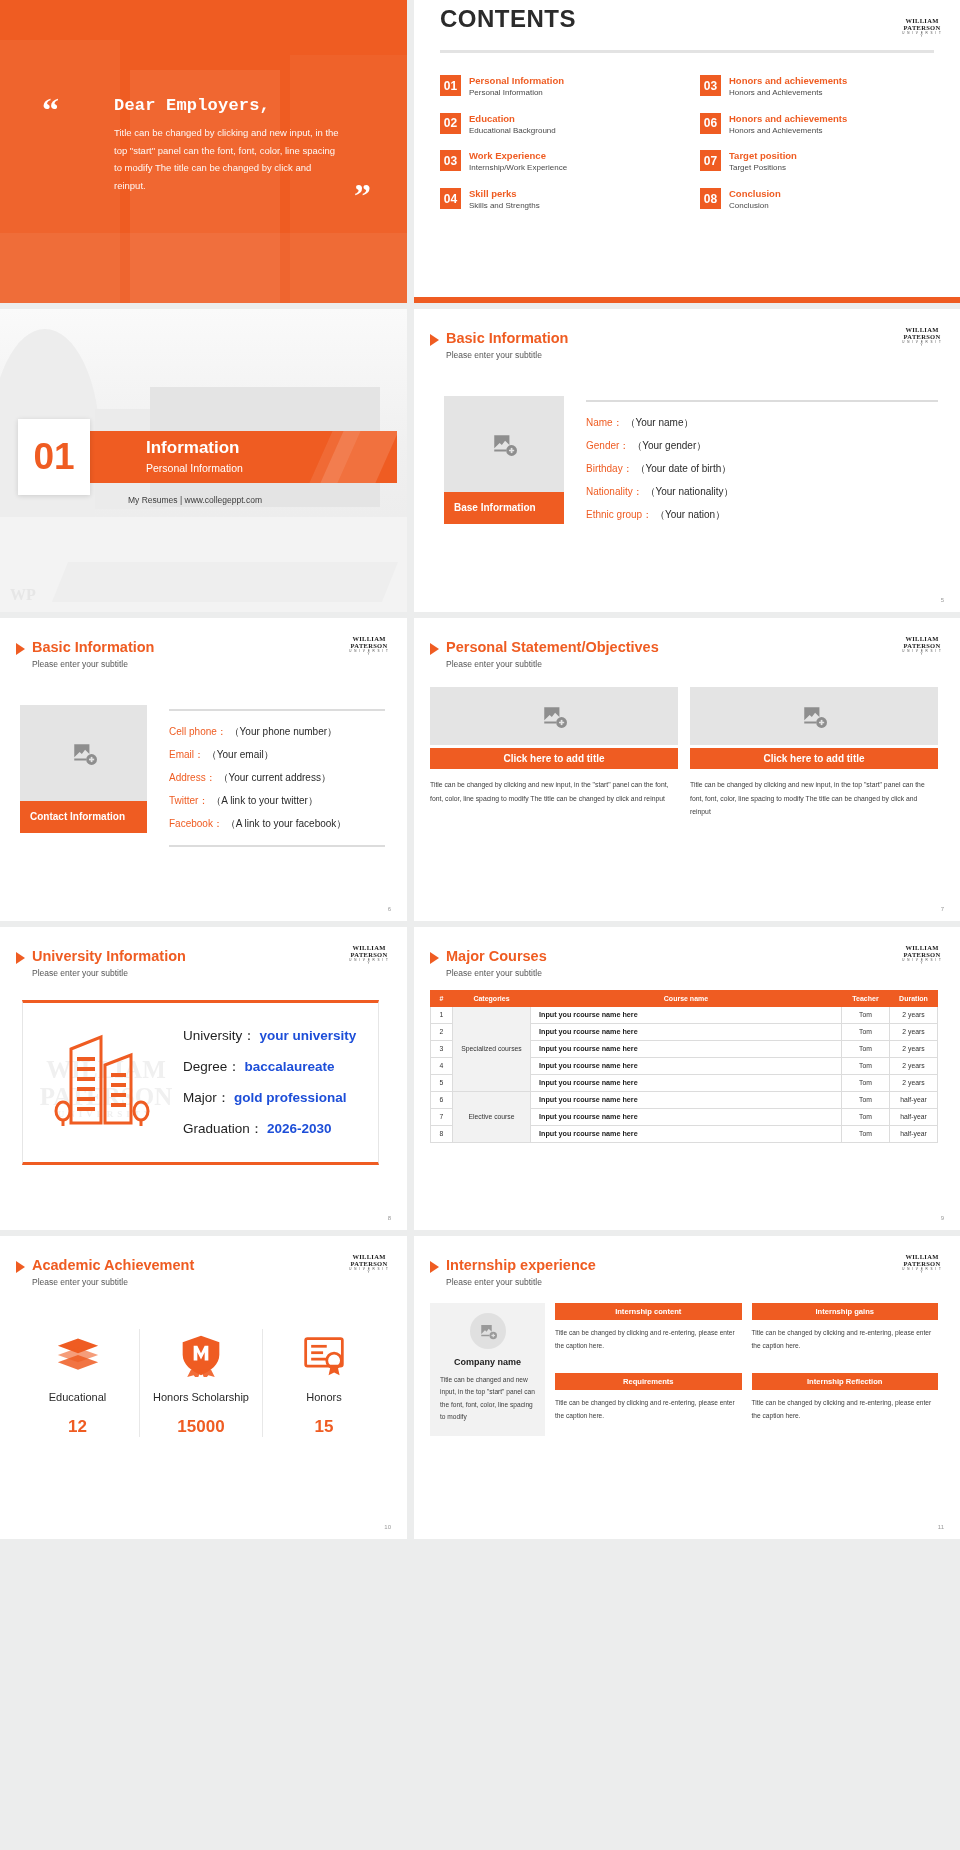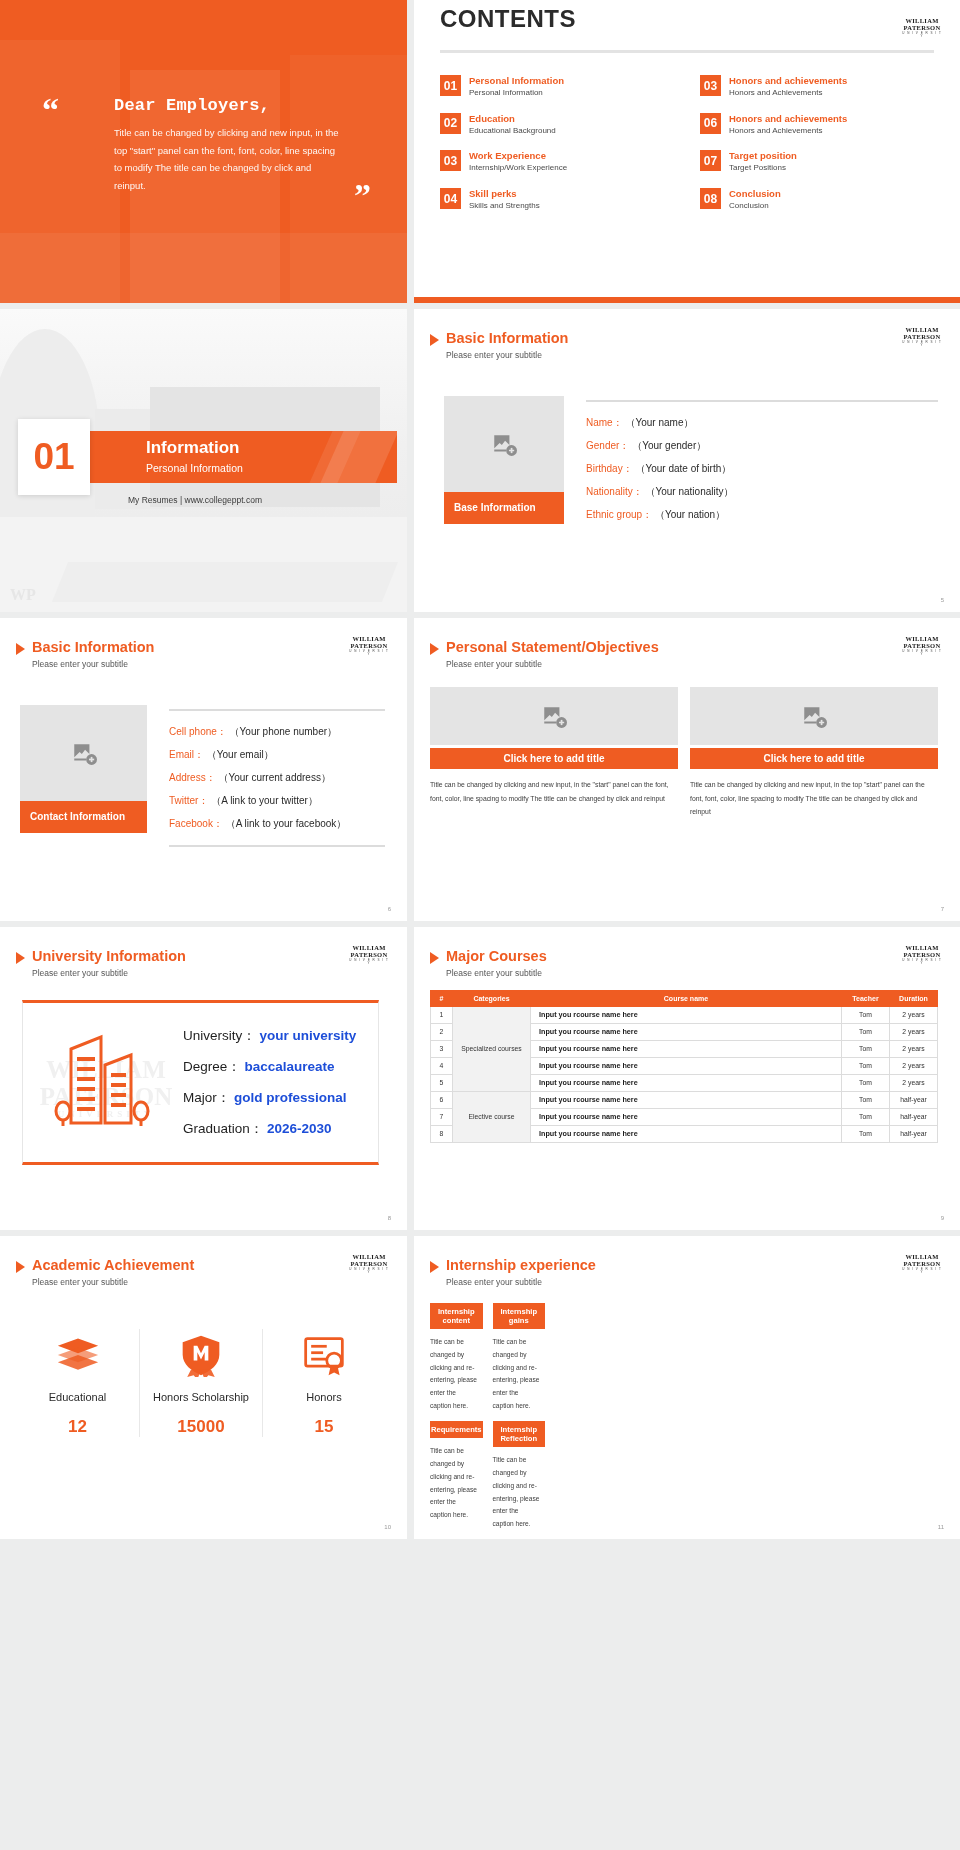--- a/index.html
+++ b/index.html
@@ -557,20 +557,32 @@
       <div class="l3">U N I V E R S I T Y</div>
     </div>
     <div class="page-head">
       <div class="tri"></div>
       <div>
         <div class="page-title">Internship experience</div>
         <div class="page-sub">Please enter your subtitle</div>
       </div>
     </div>
     <div class="int-wrap">
+      <div class="int-left">
+        <div class="int-av">
+          <svg viewBox="0 0 24 24">
+              <path d="M3 4h14v9l-4-4-3 4-2-2-5 5V4zm0 13h11v2H3v-2z"></path>
+              <circle cx="19" cy="18" r="5"></circle>
+              <path fill="#e0e0e0" d="M18.2 15.6h1.6v4.8h-1.6z"></path>
+              <path fill="#e0e0e0" d="M16.6 17.2h4.8v1.6h-4.8z"></path>
+            </svg>
+        </div>
+        <div class="int-co">Company name</div>
+        <div class="int-desc">Title can be changed and new input, in the top "start" panel can the font, font, color, line spacing to modify</div>
+      </div>
       <div class="int-grid">
         <div class="int-card">
           <div class="hd">Internship content</div>
           <div class="bd">Title can be changed by clicking and re-entering, please enter the caption here.</div>
         </div>
         <div class="int-card">
           <div class="hd">Internship gains</div>
           <div class="bd">Title can be changed by clicking and re-entering, please enter the caption here.</div>
         </div>
         <div class="int-card">

